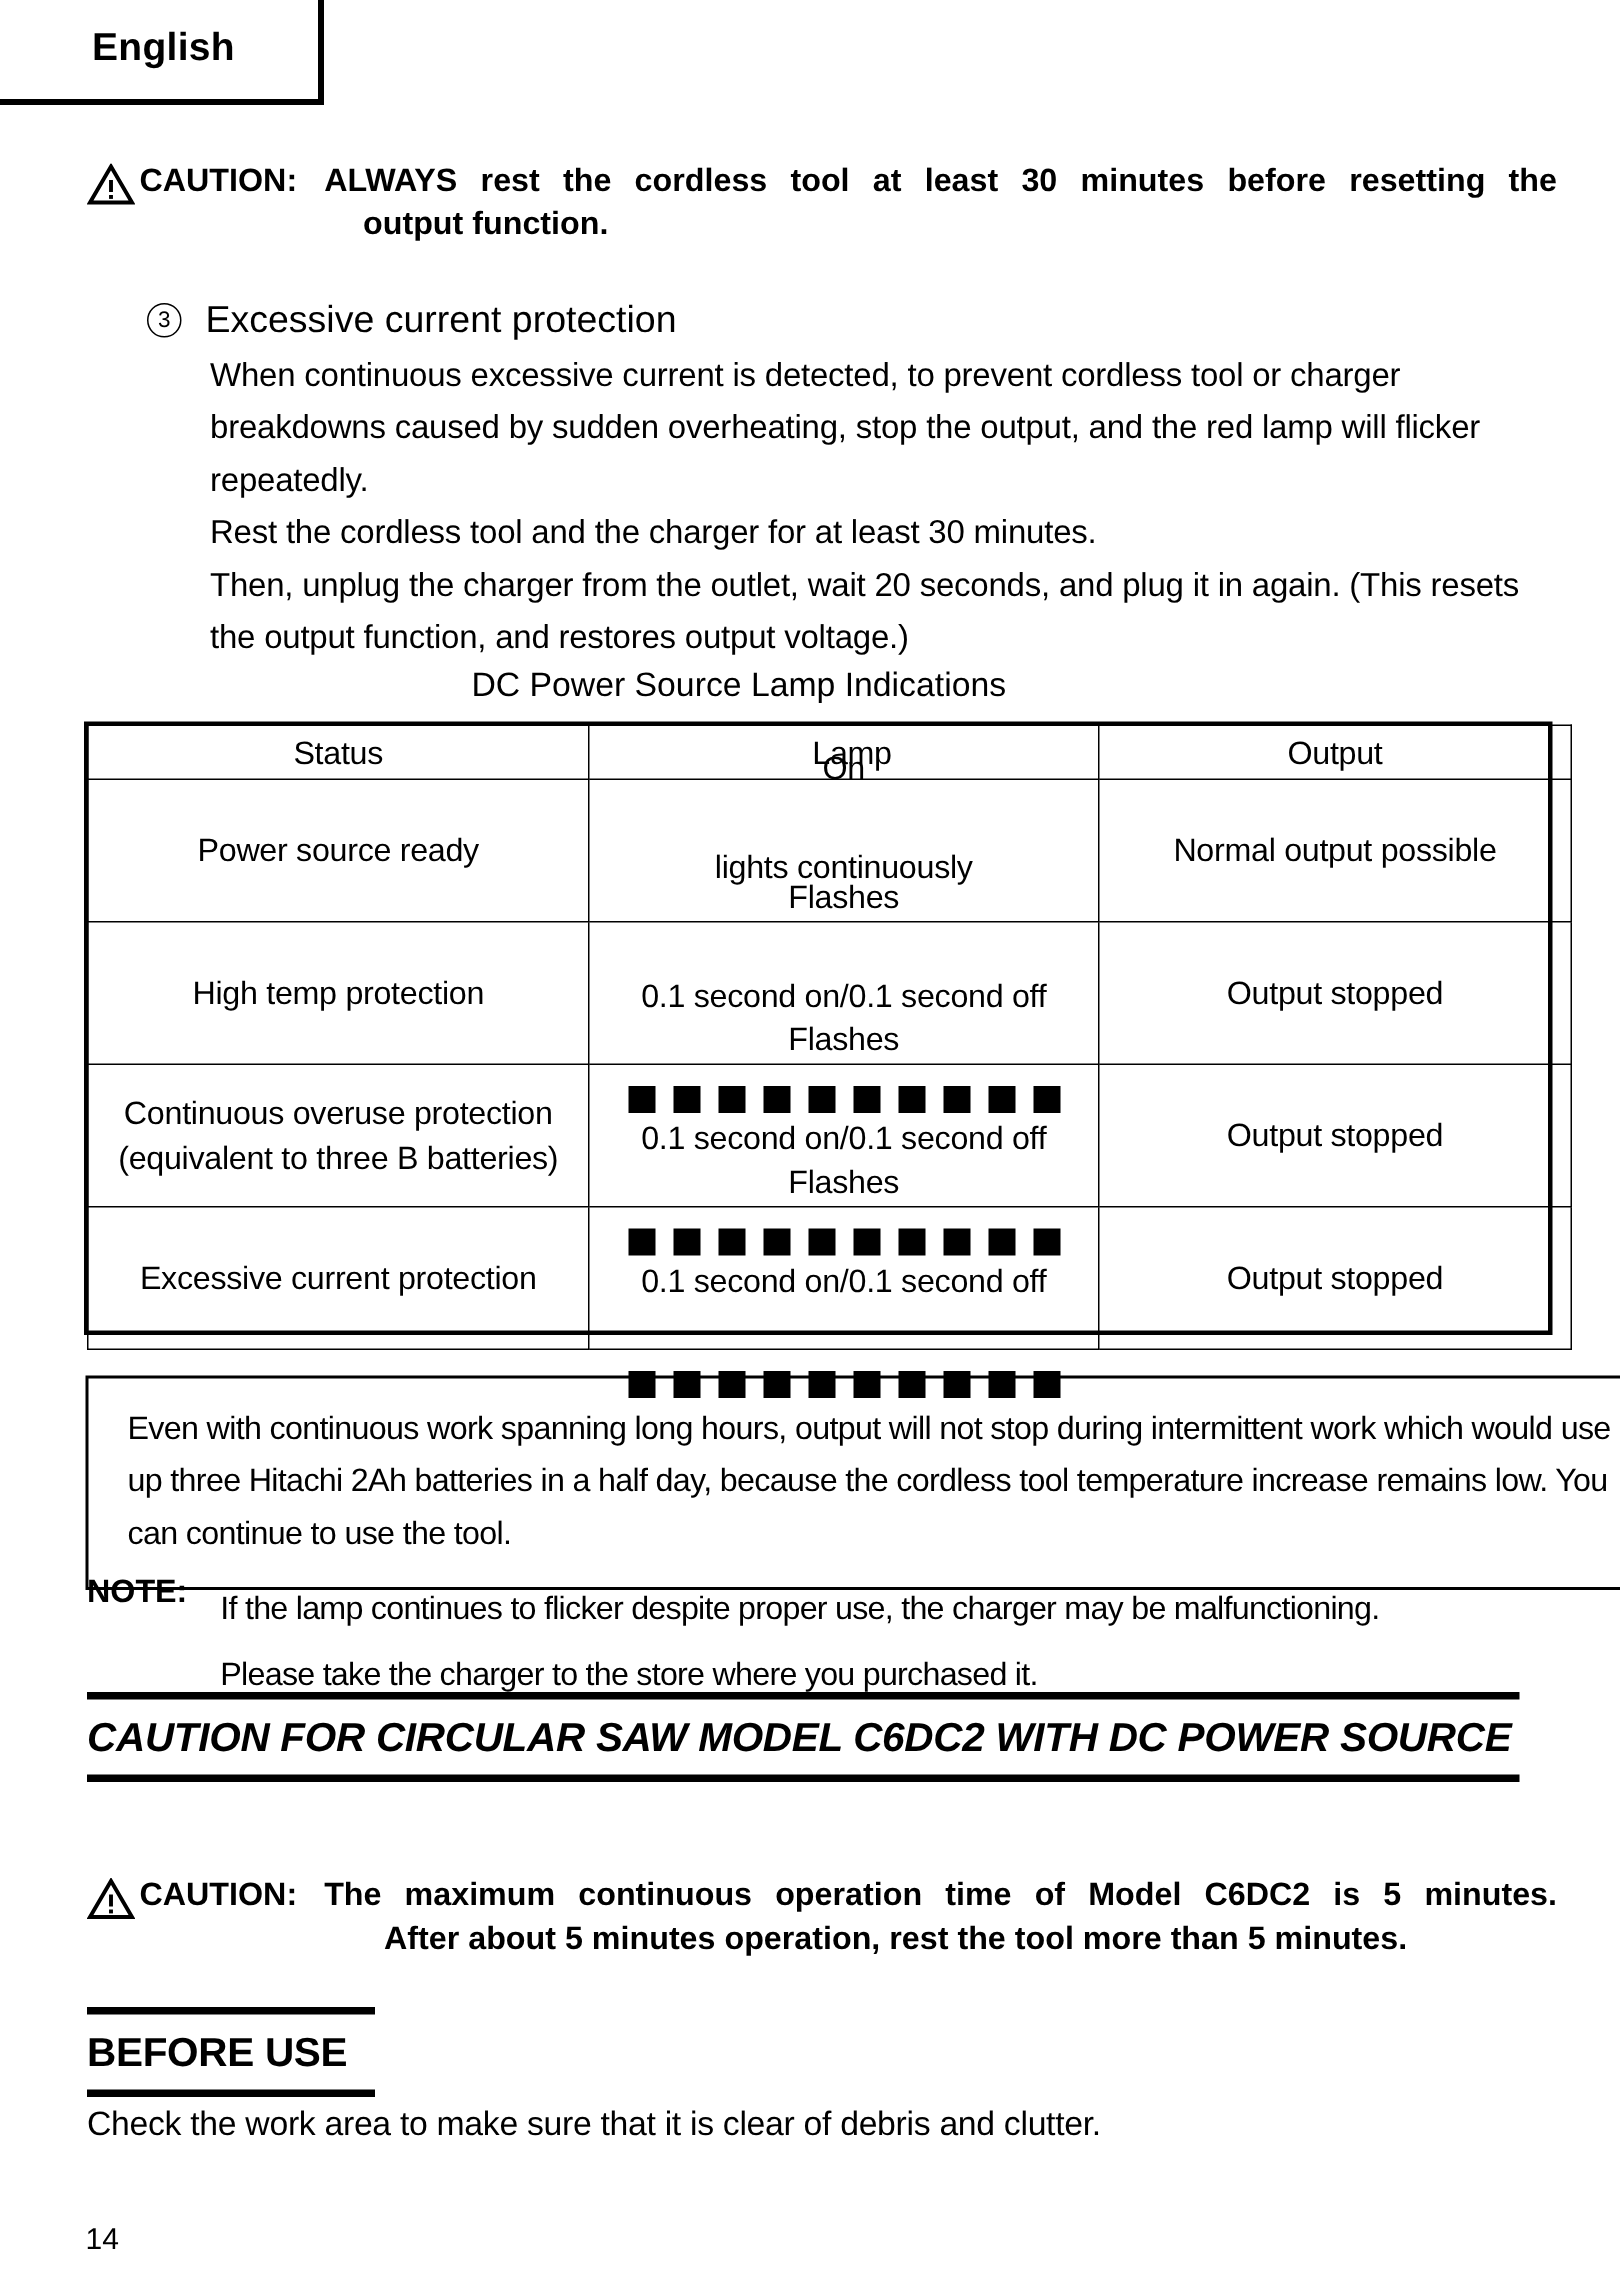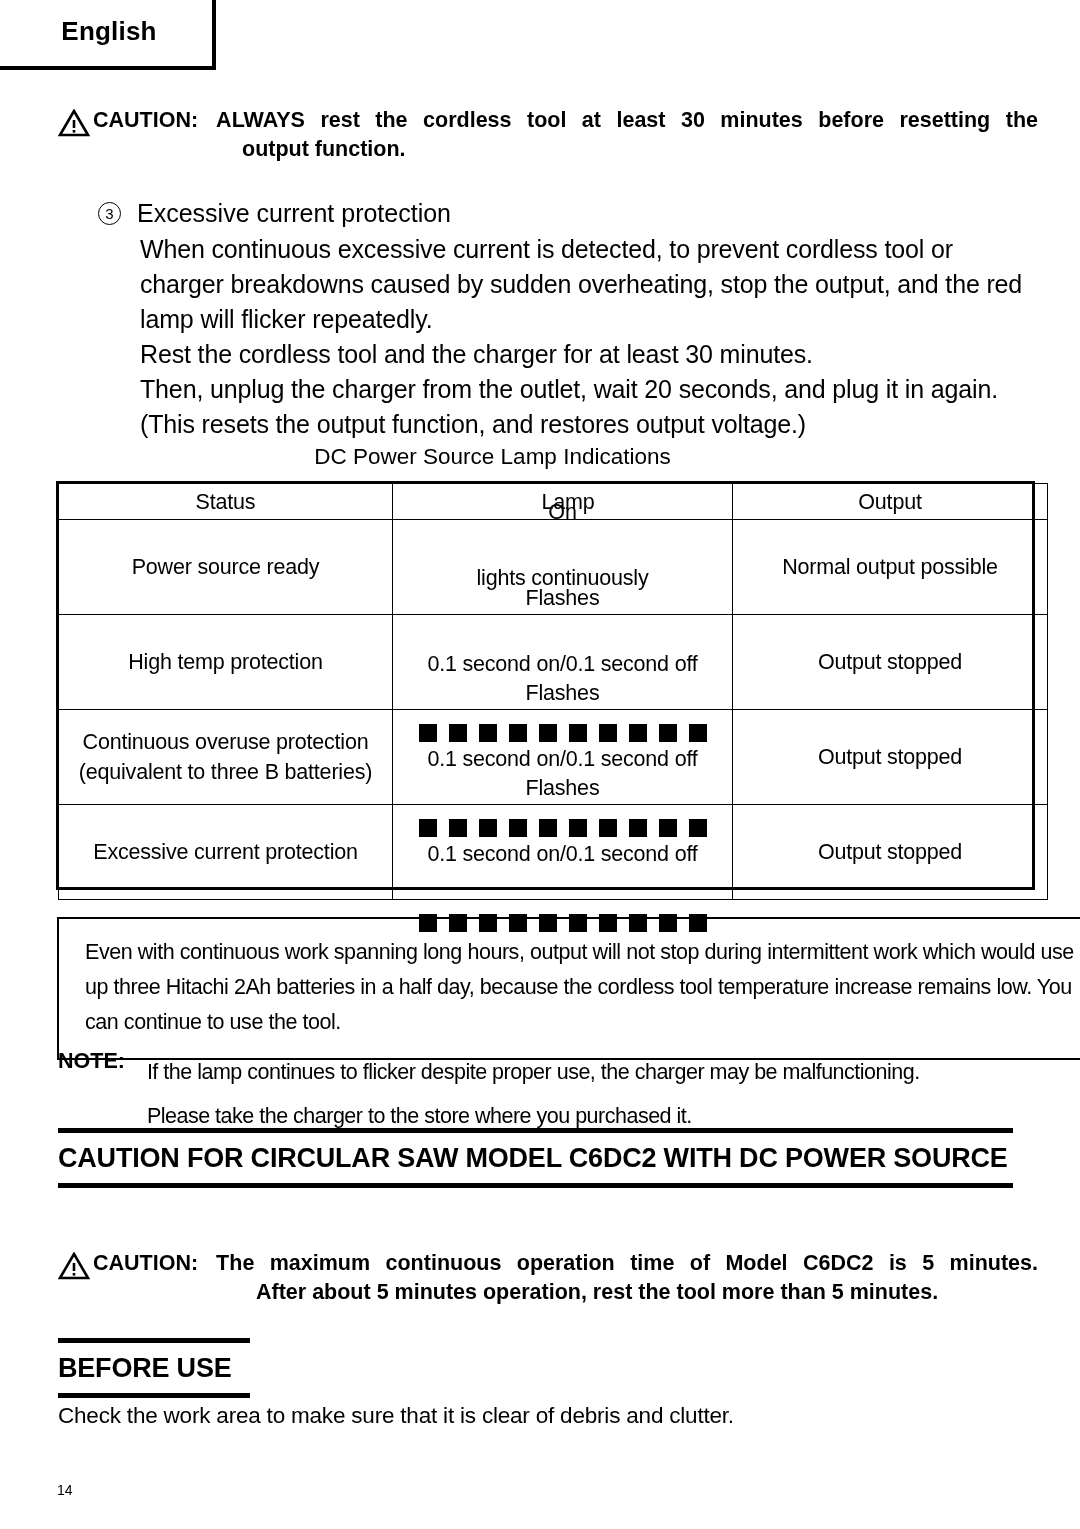--- a/index.html
+++ b/index.html
@@ -102,21 +102,21 @@
     text-align: center;
     vertical-align: 3px;
     margin-right: 16px;
     box-sizing: border-box;
   }
   .item-body {
     position: absolute;
     left: 140px;
     top: 232px;
     width: 900px;
-    font-size: 25px;
+    font-size: 22px;
     line-height: 35px;
     letter-spacing: -0.15px;
   }
   .item-body p { margin: 0; }
 
   
   .table-caption {
     position: absolute;
     left: 0;
     top: 444px;
@@ -268,21 +268,21 @@
     line-height: 35px;
     letter-spacing: -0.2px;
   }
   .closing p { margin: 0; }
 
   
   .page-num {
     position: absolute;
     left: 57px;
     top: 1482px;
-    font-size: 14px;
+    font-size: 20px;
   }
 </style>
 </head>
 <body>
 
 <div class="lang-tab">
   <span>English</span>
 </div>
 
 <div class="caution-block">
@@ -412,21 +412,21 @@
 </div>
 
 <div class="note-block">
   <span class="note-label">NOTE:</span>
   <span class="note-text">
     <p>If the lamp continues to flicker despite proper use, the charger may be malfunctioning.</p>
     <p>Please take the charger to the store where you purchased it.</p>
   </span>
 </div>
 
-<div class="sec-head" style="top:1128px;">
+<div class="sec-head" style="top:1128px;font-style:italic;">
   <div class="rule-top"></div>
   <h2>CAUTION FOR CIRCULAR SAW MODEL C6DC2 WITH DC POWER SOURCE</h2>
   <div class="rule-bot"></div>
 </div>
 
 <div class="caution2">
   <svg class="warn-tri" viewBox="0 0 32 28">
     <path d="M16 2 L30 26 L2 26 Z" fill="none" stroke="#000" stroke-width="2.6" stroke-linejoin="miter"></path>
     <rect x="14.7" y="11" width="2.6" height="8" fill="#000"></rect>
     <rect x="14.7" y="21" width="2.6" height="2.6" fill="#000"></rect>

